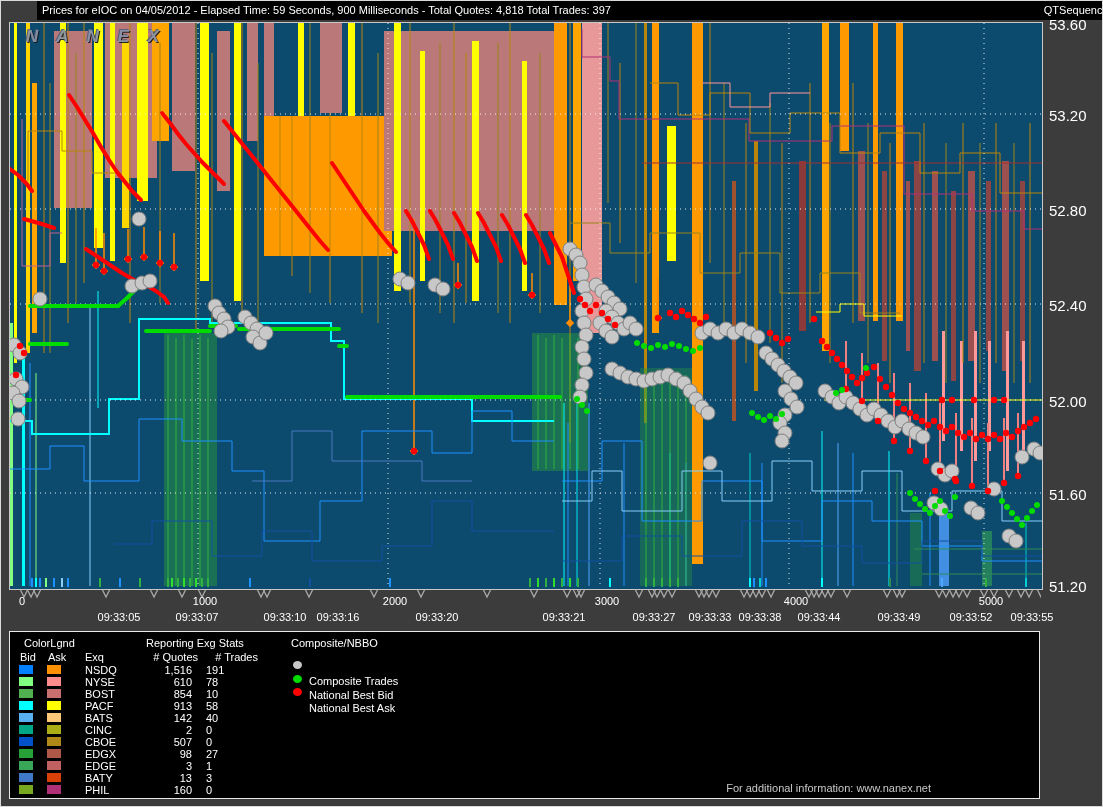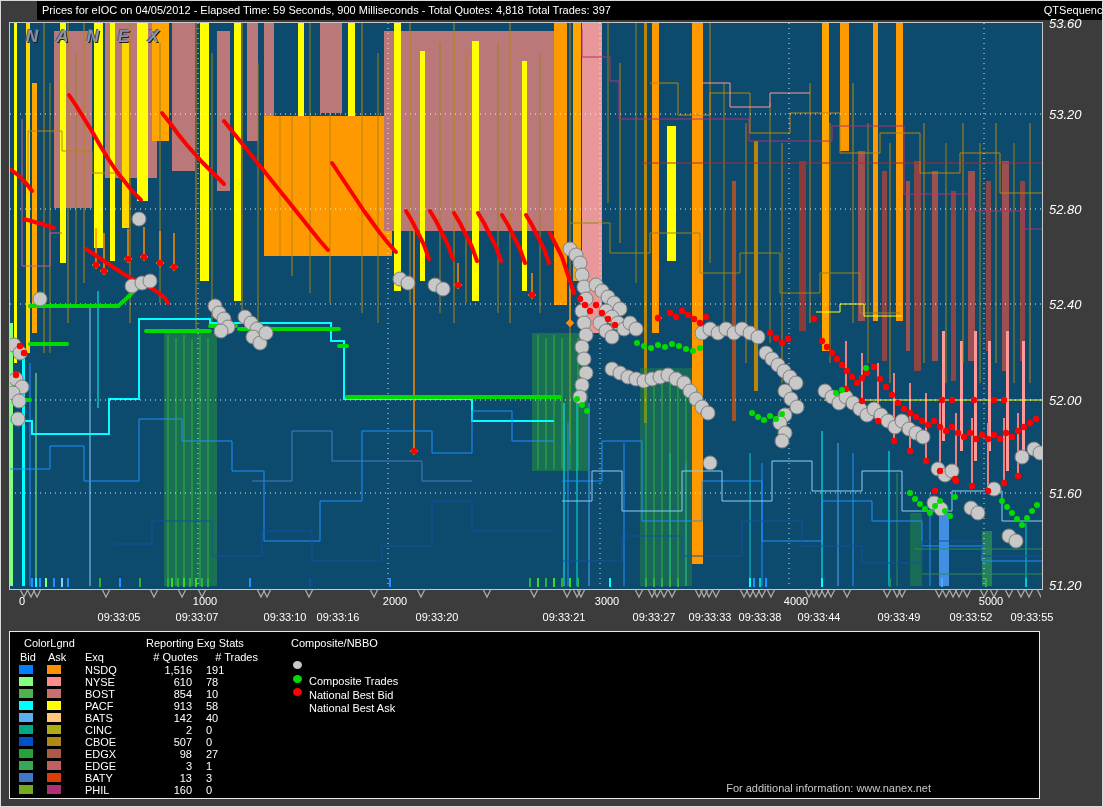--- a/index.html
+++ b/index.html
@@ -4,21 +4,21 @@
 <style>
   html,body{margin:0;padding:0;background:#222;font-family:"Liberation Sans",sans-serif;}
   #window{position:relative;width:1103px;height:807px;background:#3C3C3C;border:1px solid #DADADA;box-sizing:border-box;overflow:hidden;}
   #titlebar{position:absolute;left:0;top:0;width:100%;height:19px;background:#000;color:#FFF;font-size:11px;margin-left:36px;}
   #titlebar .t-left{position:absolute;left:5px;top:3px;white-space:nowrap;}
   #titlebar .t-right{position:absolute;right:8px;top:3px;white-space:nowrap;}
   #chart{position:absolute;left:8px;top:21px;width:1032px;height:566px;background:#0c4a6e;border:1px solid #C8C8C8;box-sizing:content-box;}
   #chart svg{position:absolute;left:0;top:0;}
   #nanex-logo{position:absolute;left:16px;top:4px;color:#8A93A8;font-size:17px;font-style:italic;font-weight:bold;letter-spacing:7px;text-shadow:1px 1px 0 #1A1A1A, -1px -1px 0 #55607A;opacity:.95;z-index:30;}
   #ylabels{position:absolute;left:1048px;top:0;width:54px;height:600px;}
-  .ylab{position:absolute;color:#FFF;font-size:13px;white-space:nowrap;font-style:italic;}
+  .ylab{position:absolute;color:#FFF;font-size:15px;white-space:nowrap;}
   #arrowstrip{position:absolute;left:8px;top:588px;width:1032px;height:11px;}
   #countlabels,#timelabels{position:absolute;left:8px;width:1032px;height:14px;color:#FFF;font-size:11px;}
   #countlabels{top:594px;}
   #timelabels{top:610px;}
   .xtick{position:absolute;white-space:nowrap;transform:translateX(-50%);}
   .xtick.left{transform:none;}
   #legend{position:absolute;left:8px;top:630px;width:1029px;height:166px;background:#000;border:1px solid #E8E8E8;color:#FFF;font-size:11px;}
   .lg-abs{position:absolute;white-space:nowrap;}
   .lgrow{position:absolute;height:11px;}
   .swatch{position:absolute;width:14px;height:9px;top:1px;}

